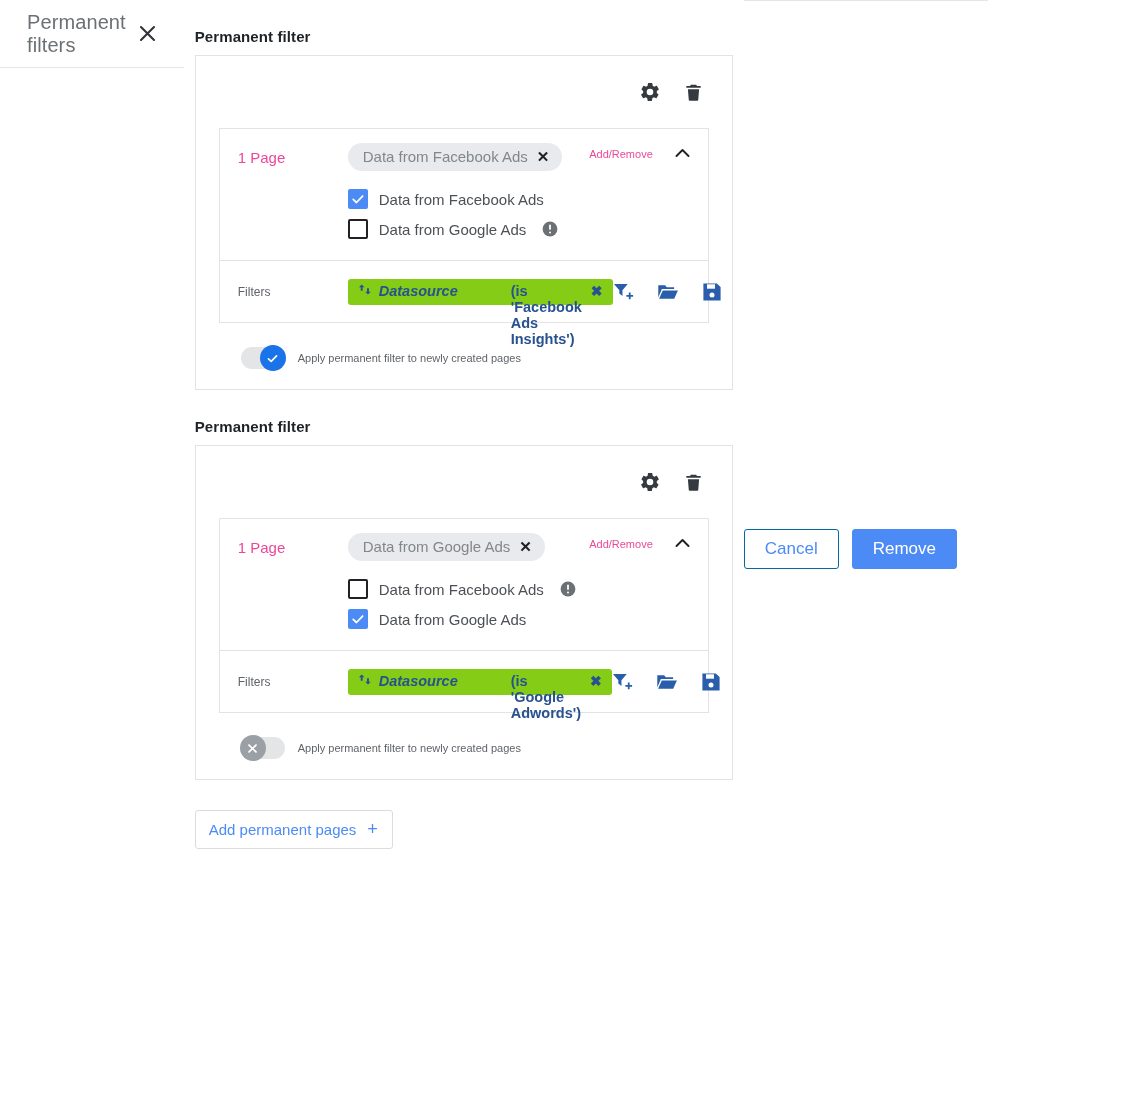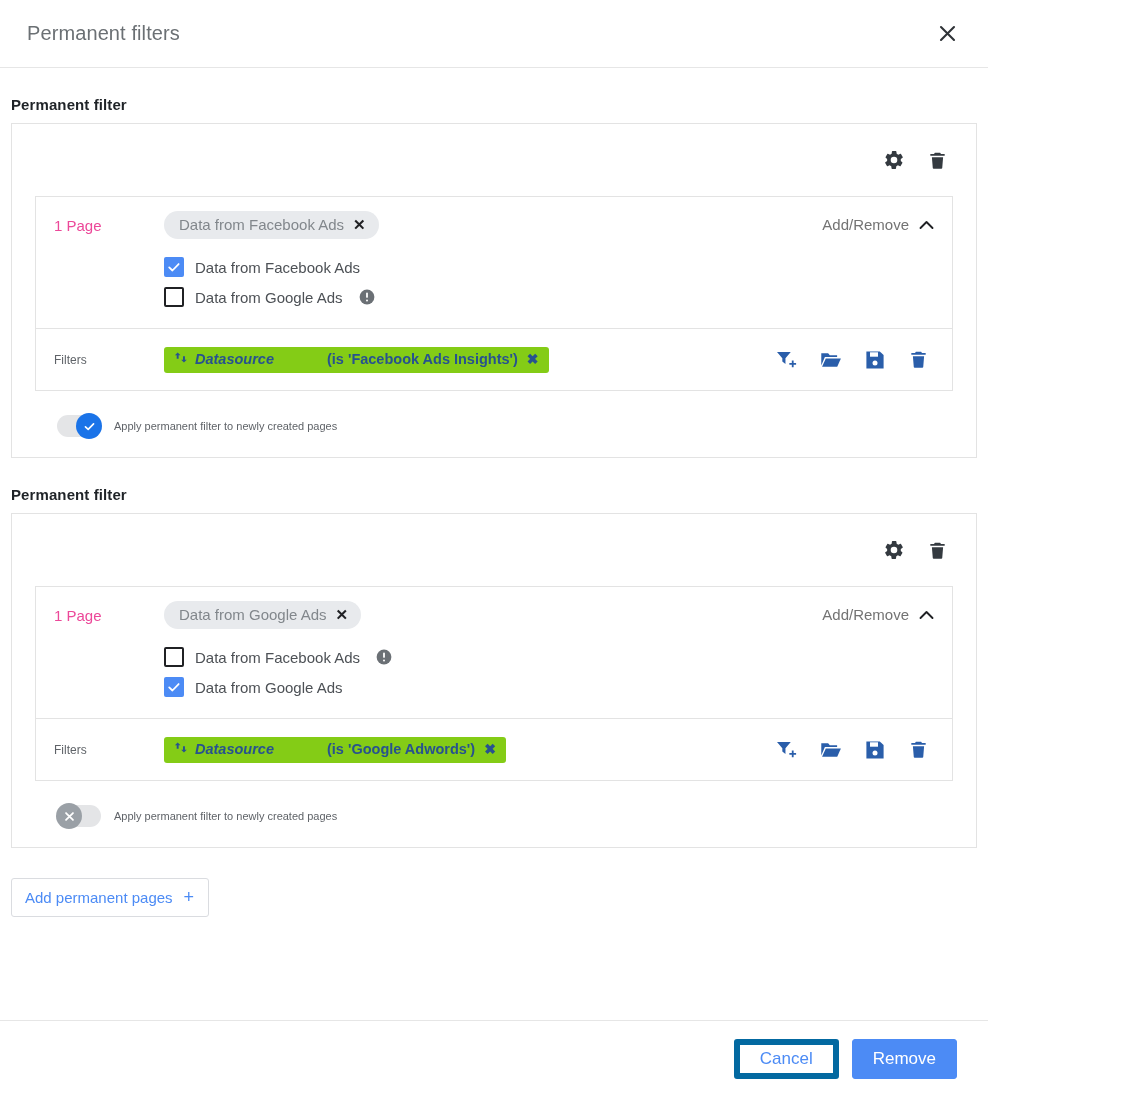--- a/index.html
+++ b/index.html
@@ -9,21 +9,21 @@
     background: #ffffff;
     font-family: "Liberation Sans", sans-serif;
     color: #3c4043;
     -webkit-font-smoothing: antialiased;
   }
   .dialog {
     position: relative;
     width: 988px; height: 1097px;
     background: #fff;
     display: flex;
-    flex-direction: column;
+    flex-direction: row;
   }
 
   
   .dlg-header {
     height: 68px;
     flex: 0 0 68px;
     border-bottom: 1px solid #e6e6e6;
     display: flex;
     align-items: center;
     padding: 0 24px 0 27px;
@@ -126,22 +126,22 @@
     border-radius: 2px;
     flex: 0 0 20px;
     display: flex; align-items: center; justify-content: center;
   }
   .cb.on { background: #4c8bf5; }
   .cb.off { background: #fff; border: 2px solid #202124; }
   .cb-label { font-size: 15px; color: #4d5156; }
   .warn-icon { margin-left: 5px; display:flex; align-items:center; }
 
   .addremove {
-    display: flex; align-items: center; gap: 10px;
-    font-size: 15px; color: #737373;
+    display: flex; align-items: center; gap: 22px;
+    font-size: 11px; color: #ec4899;
     cursor: pointer;
     padding-top: 5px;
     white-space: nowrap;
   }
 
   
   .filters-panel {
     border: 1px solid #e3e3e3;
     border-top: none;
     height: 62px;
@@ -233,21 +233,21 @@
   .btn {
     font-size: 17px;
     border-radius: 3px;
     padding: 0 20px;
     height: 40px;
     display: inline-flex;
     align-items: center;
     justify-content: center;
     cursor: pointer;
   }
-  .btn-cancel { background: #fff; border: 6px solid #0369a1; color: #4c8bf5; }
+  .btn-cancel { background: #fff; border: 1px solid #0369a1; color: #4c8bf5; }
   .btn-apply { background: #4c8bf5; border: 1px solid #4c8bf5; color: #fff; }
 </style>
 </head>
 <body>
 
 <div class="dialog">
 
   <div class="dlg-header">
     <div class="dlg-title">Permanent filters</div>
     <div class="close-btn">

